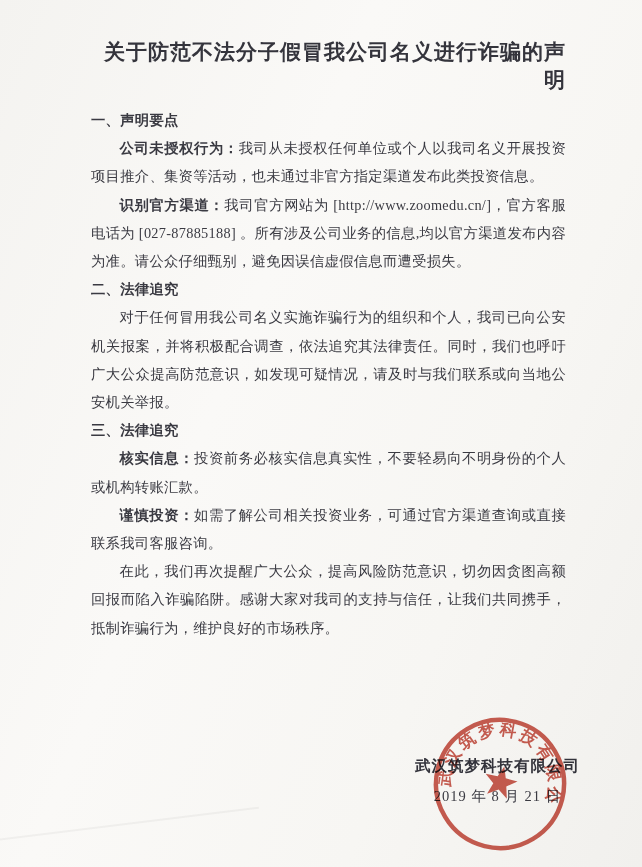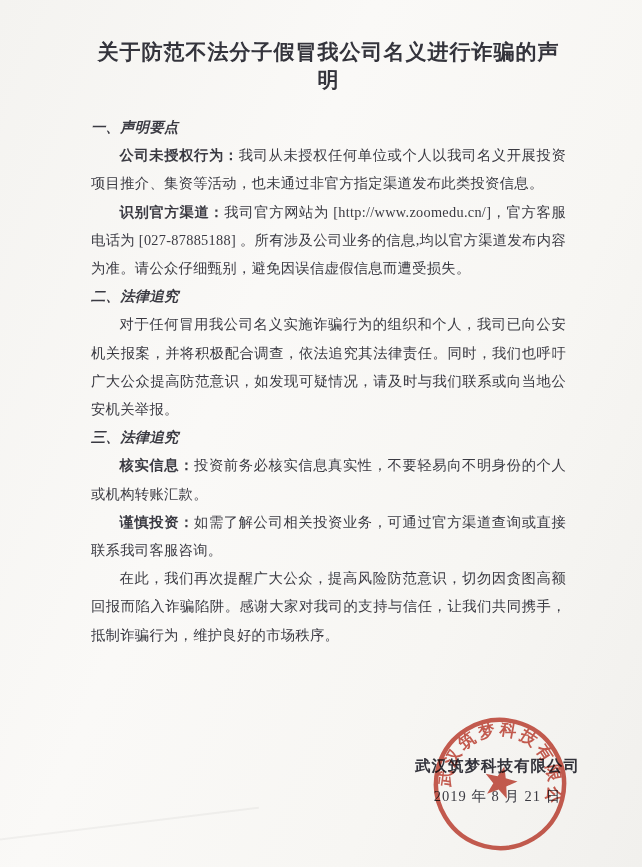--- a/index.html
+++ b/index.html
@@ -19,40 +19,39 @@
     overflow: hidden;
   }
   .crease {
     position: absolute;
     left: -40px; bottom: 40px;
     width: 300px; height: 2px;
     background: rgba(60,60,60,0.05);
     transform: rotate(-7deg);
   }
   h1.doc-title {
-    text-align: center;
+    text-align: right;
     font-size: 21px;
     font-weight: bold;
     letter-spacing: 1px;
     color: #34343c;
-    margin-bottom: 19px;
+    margin-bottom: 12px;
   }
   .body-text {
     font-size: 14.3px;
     line-height: 28.2px;
     text-align: justify;
     letter-spacing: 0.3px;
   }
   p.para {
     text-indent: 2em;
   }
   p.heading {
     font-weight: bold;
     text-indent: 0;
-    font-style: italic;
   }
   .label { font-weight: bold; }
   .signature {
     position: absolute;
     top: 751px;
     right: 62px;
     text-align: center;
     line-height: 30px;
   }
   .signature .company {

